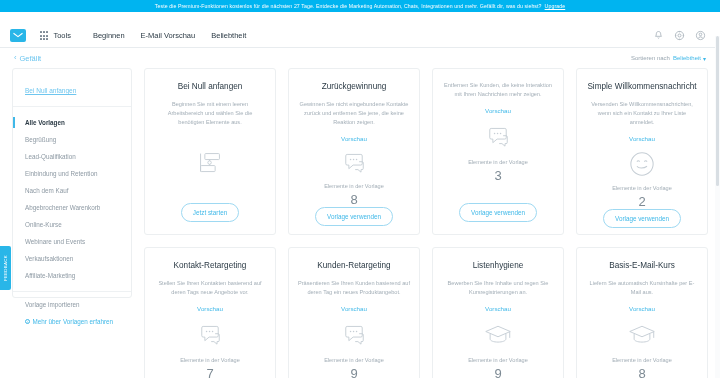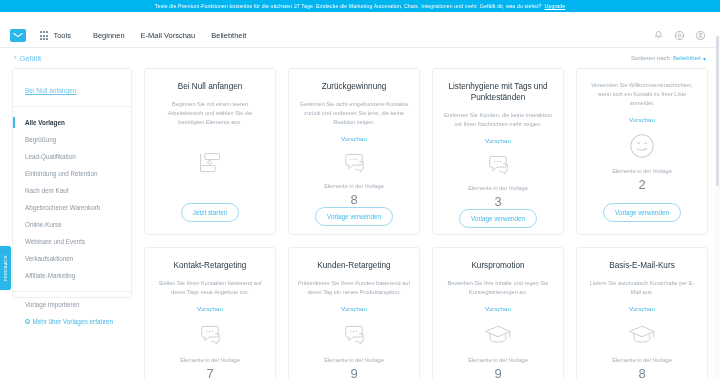--- a/index.html
+++ b/index.html
@@ -249,37 +249,37 @@
               <circle cx="11" cy="10" r=".9" fill="#c6ced5" stroke="none"></circle>
               <circle cx="14.5" cy="10" r=".9" fill="#c6ced5" stroke="none"></circle>
               <circle cx="18" cy="10" r=".9" fill="#c6ced5" stroke="none"></circle>
             </svg>
           </div>
           <div class="elements-label">Elemente in der Vorlage</div>
           <div class="count">8</div>
           <button class="btn">Vorlage verwenden</button>
         </div>
         <div class="card">
-          <div class="title">Listenhygiene mit Tags und Punkteständen</div>
           <div class="desc">Entfernen Sie Kunden, die keine Interaktion mit Ihren Nachrichten mehr zeigen.</div>
           <div class="preview">Vorschau</div>
           <div class="icon">
             <svg width="26" height="24" viewBox="0 0 30 28" fill="none" stroke="#c6ced5" stroke-width="1.1">
               <path d="M4 4h16a1.6 1.6 0 0 1 1.6 1.6v9.2A1.6 1.6 0 0 1 20 16.4h-9l-5 4.2v-4.2H4a1.6 1.6 0 0 1-1.6-1.6V5.6A1.6 1.6 0 0 1 4 4z" transform="translate(3,0)"></path>
               <path d="M21 12.5h3.4a1.4 1.4 0 0 1 1.4 1.4v6.4a1.4 1.4 0 0 1-1.4 1.4h-1.2v3l-3.6-3h-3.2"></path>
               <circle cx="11" cy="10" r=".9" fill="#c6ced5" stroke="none"></circle>
               <circle cx="14.5" cy="10" r=".9" fill="#c6ced5" stroke="none"></circle>
               <circle cx="18" cy="10" r=".9" fill="#c6ced5" stroke="none"></circle>
             </svg>
           </div>
           <div class="elements-label">Elemente in der Vorlage</div>
           <div class="count">3</div>
           <button class="btn">Vorlage verwenden</button>
         </div>
         <div class="card">
+          <div class="title">Simple Willkommensnachricht</div>
           <div class="desc">Versenden Sie Willkommensnachrichten, wenn sich ein Kontakt zu Ihrer Liste anmeldet.</div>
           <div class="preview">Vorschau</div>
           <div class="icon">
             <svg width="26" height="26" viewBox="0 0 28 28" fill="none" stroke="#c6ced5" stroke-width="1.1">
               <circle cx="14" cy="14" r="12"></circle>
               <path d="M8.5 11.5c.9-1.2 2.1-1.2 3 0"></path>
               <path d="M16.5 11.5c.9-1.2 2.1-1.2 3 0"></path>
               <path d="M8.6 16.4c1.4 2.6 7.4 2.6 10.8 0"></path>
             </svg>
           </div>
@@ -315,21 +315,21 @@
               <circle cx="11" cy="10" r=".9" fill="#c6ced5" stroke="none"></circle>
               <circle cx="14.5" cy="10" r=".9" fill="#c6ced5" stroke="none"></circle>
               <circle cx="18" cy="10" r=".9" fill="#c6ced5" stroke="none"></circle>
             </svg>
           </div>
           <div class="elements-label">Elemente in der Vorlage</div>
           <div class="count">9</div>
           <button class="btn">Vorlage verwenden</button>
         </div>
         <div class="card">
-          <div class="title">Kurspromotion</div>
+          <div class="title">Listenhygiene</div>
           <div class="desc">Bewerben Sie Ihre Inhalte und regen Sie Kursregistrierungen an.</div>
           <div class="preview">Vorschau</div>
           <div class="icon">
             <svg width="28" height="24" viewBox="0 0 32 26" fill="none" stroke="#c6ced5" stroke-width="1.1">
               <path d="M16 3 L30 9 L16 15 L2 9 Z"></path>
               <path d="M7 11.5v6c0 2.2 4 3.6 9 3.6s9-1.4 9-3.6v-6"></path>
               <path d="M29.4 9.3v7"></path>
             </svg>
           </div>
           <div class="elements-label">Elemente in der Vorlage</div>

